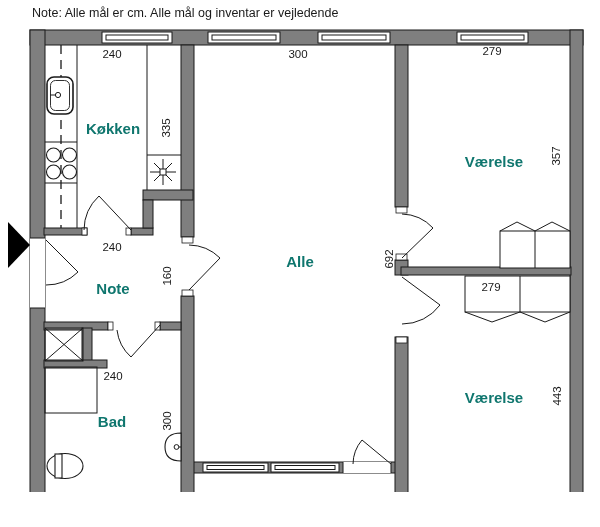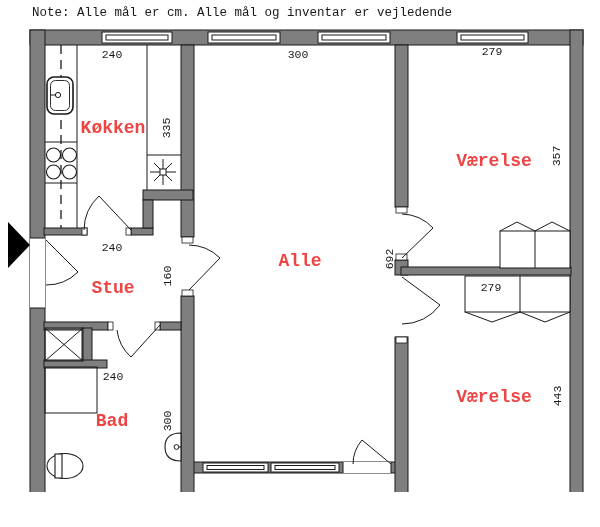--- a/index.html
+++ b/index.html
@@ -1,22 +1,22 @@
 <!DOCTYPE html>
 <html><head>
 <meta charset="utf-8">
 <style>
   html,body{margin:0;padding:0;background:#ffffff;}
   #stage{position:relative;width:600px;height:492px;background:#ffffff;overflow:hidden;
-         font-family:Liberation Mono, monospace;}
+         font-family:Liberation Sans, sans-serif;}
   #plan-svg{position:absolute;left:0;top:0;}
   .lbl{position:absolute;transform:translate(-50%,-50%);font-size:11.5px;color:#1a1a1a;
        white-space:nowrap;line-height:1;}
   .rot{transform:translate(-50%,-50%) rotate(-90deg);}
-  .room{font-weight:bold;font-size:18px;color:#ef4444;}
+  .room{font-weight:bold;font-size:15px;color:#0f766e;}
   .note{position:absolute;left:32px;top:6px;font-size:12.5px;color:#1a1a1a;white-space:nowrap;}
 </style>
 </head>
 <body>
 
 <div id="stage">
 
   <svg id="plan-svg" width="600" height="527" viewBox="0 0 600 527">
 
     <g fill="#7f7f7f" stroke="#1a1a1a" stroke-width="1">
@@ -204,21 +204,21 @@
   <div class="lbl" style="left:298px;top:55px">300</div>
   <div class="lbl" style="left:492px;top:52px">279</div>
 
   <div class="lbl room" style="left:113px;top:128px">Køkken</div>
   <div class="lbl rot" style="left:167px;top:128px">335</div>
 
   <div class="lbl room" style="left:494px;top:161px">Værelse</div>
   <div class="lbl rot" style="left:557px;top:156px">357</div>
 
   <div class="lbl" style="left:112px;top:248px">240</div>
-  <div class="lbl room" style="left:113px;top:288px">Stue</div>
+  <div class="lbl room" style="left:113px;top:288px">Note</div>
   <div class="lbl rot" style="left:168px;top:276px">160</div>
 
   <div class="lbl room" style="left:300px;top:261px">Alle</div>
   <div class="lbl rot" style="left:390px;top:259px">692</div>
 
   <div class="lbl" style="left:491px;top:288px">279</div>
   <div class="lbl room" style="left:494px;top:397px">Værelse</div>
   <div class="lbl rot" style="left:558px;top:396px">443</div>
 
   <div class="lbl" style="left:113px;top:377px">240</div>

